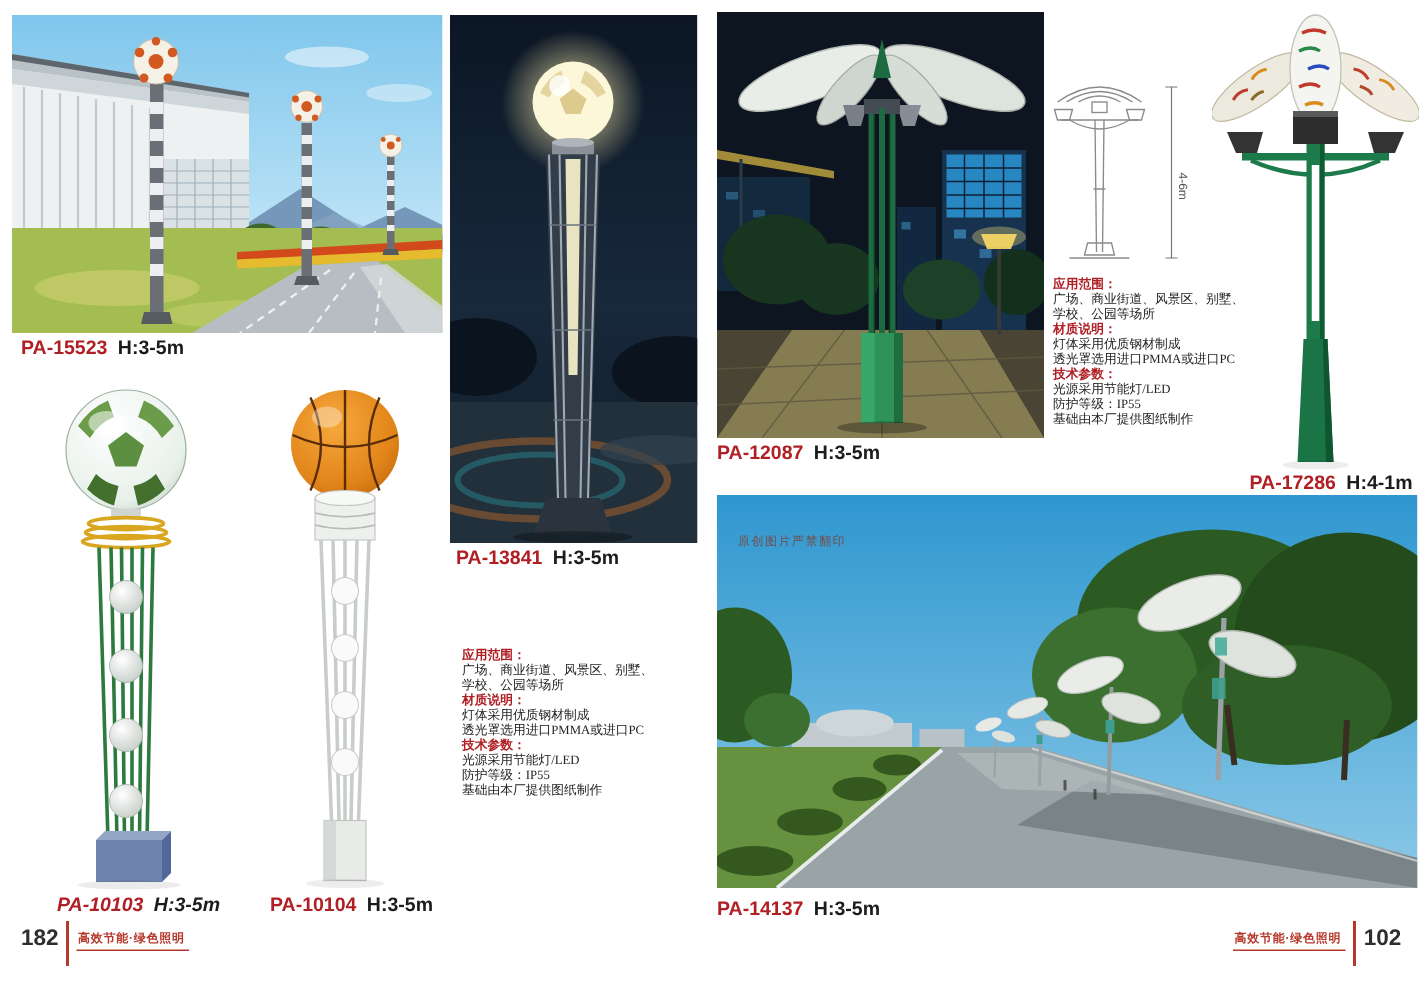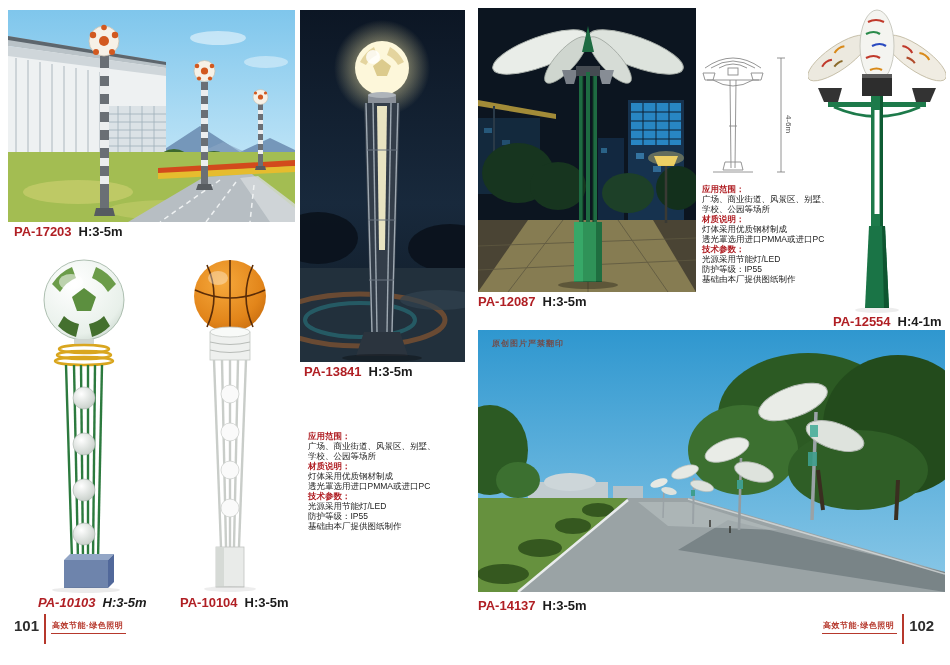--- a/index.html
+++ b/index.html
@@ -4,25 +4,25 @@
 <style>
   :root{ --red:#b01f24; --footer-red:#b6382c; }
   html,body{margin:0;padding:0;background:#ffffff;}
   .sheet{position:relative;width:950px;height:665px;background:#ffffff;
          font-family:"Liberation Sans",sans-serif;overflow:hidden;}
   .photo{position:absolute;overflow:hidden;background:#dfe6ea;}
   .fig{position:absolute;}
   .label{position:absolute;font-size:13px;white-space:nowrap;}
   .label .code{color:var(--red);font-weight:700;}
   .label .h{color:#1c1c1c;font-weight:600;margin-left:7px;}
-  .specs{position:absolute;font-size:8.5px;line-height:10px;color:#222;}
+  .specs{position:absolute;font-size:8.5px;line-height:10px;color:#222;font-family:Liberation Serif, serif;}
   .specs div{white-space:nowrap;}
   .specs .red{color:var(--red);font-weight:700;}
-  .watermark{position:absolute;font-size:8px;font-weight:700;color:#7b4036;
-             letter-spacing:1px;opacity:.85;}
+  .watermark{position:absolute;font-size:8px;font-weight:400;color:#7b4036;
+             letter-spacing:1px;opacity:.85;margin-top:17px;}
   .footer{position:absolute;display:flex;align-items:flex-start;}
   .pagenum{font-size:15px;font-weight:700;color:#2e2e2e;line-height:1;padding-top:4px;}
   .vline{width:2px;height:30px;background:var(--footer-red);margin:0 5px;}
   .slogan{font-size:8px;font-weight:700;color:var(--footer-red);
           border-bottom:1px solid var(--footer-red);padding:6px 3px 2px 1px;
           letter-spacing:.5px;white-space:nowrap;}
   svg{display:block;}
 </style>
 </head>
 <body>
@@ -144,21 +144,21 @@
           </g>
         <polygon points="248,156 257,156 258,160 247,160" fill="#565b60"></polygon>
         <circle cx="252.5" cy="87" r="7.5" fill="#f6f1e7" stroke="#c8bfae" stroke-width="0.6"></circle>
         <circle cx="252.5" cy="87" r="2.6" fill="#d2591f"></circle>
         <circle cx="247.5" cy="83" r="1.6" fill="#d2591f"></circle>
           <circle cx="257.5" cy="83" r="1.6" fill="#d2591f"></circle>
       </g>
     </svg>
   </div>
   <div class="label" style="left:14px;top:224px;">
-    <span class="code">PA-17203</span><span class="h">H:3-5m</span>
+    <span class="code">PA-15523</span><span class="h">H:3-5m</span>
   </div>
 
   <div class="fig" style="left:28px;top:248px;width:115px;height:345px;">
     <svg width="115" height="345" viewBox="0 0 115 345">
       <defs>
         <radialGradient id="pearl1" cx="0.38" cy="0.32" r="0.8">
           <stop offset="0" stop-color="#ffffff"></stop>
             <stop offset="1" stop-color="#c2cac4"></stop>
         </radialGradient>
         <radialGradient id="ballg" cx="0.38" cy="0.3" r="0.9">
@@ -465,21 +465,21 @@
         <rect x="63" y="88" width="12" height="130" fill="#1d7a4a"></rect>
         <rect x="72" y="88" width="3" height="130" fill="#0f5c34"></rect>
         <rect x="66.5" y="102" width="5" height="104" fill="#ffffff"></rect>
         <polygon points="61,218 77,218 81,300 57,300" fill="#1a7446"></polygon>
         <polygon points="74,218 77,218 81,300 76,300" fill="#0e5530"></polygon>
         <ellipse cx="69" cy="302" rx="22" ry="3" fill="#000000" opacity="0.07"></ellipse>
       </g>
     </svg>
   </div>
   <div class="label" style="left:833px;top:314px;">
-    <span class="code">PA-12554</span><span class="h">H:4-1m</span>
+    <span class="code">PA-17286</span><span class="h">H:4-1m</span>
   </div>
 
   <div class="photo" style="left:478px;top:330px;width:467px;height:262px;">
     <svg width="467" height="262" viewBox="0 0 467 262">
       <defs>
         <linearGradient id="sky4" x1="0" y1="0" x2="0" y2="1">
           <stop offset="0" stop-color="#2f97cf"></stop>
             <stop offset="1" stop-color="#8cc9e8"></stop>
         </linearGradient>
       </defs>
@@ -543,21 +543,21 @@
         <rect x="330" y="122" width="9" height="14" fill="#3f9e8e" opacity="0.9"></rect>
       </g>
     </svg>
   </div>
   <div class="watermark" style="left:492px;top:338px;">原创图片严禁翻印</div>
   <div class="label" style="left:478px;top:598px;">
     <span class="code">PA-14137</span><span class="h">H:3-5m</span>
   </div>
 
   <div class="footer" style="left:14px;top:614px;">
-    <span class="pagenum">101</span>
+    <span class="pagenum">182</span>
     <span class="vline"></span>
     <span class="slogan">高效节能·绿色照明</span>
   </div>
   <div class="footer" style="left:822px;top:614px;">
     <span class="slogan">高效节能·绿色照明</span>
     <span class="vline"></span>
     <span class="pagenum">102</span>
   </div>
 
 </div>

